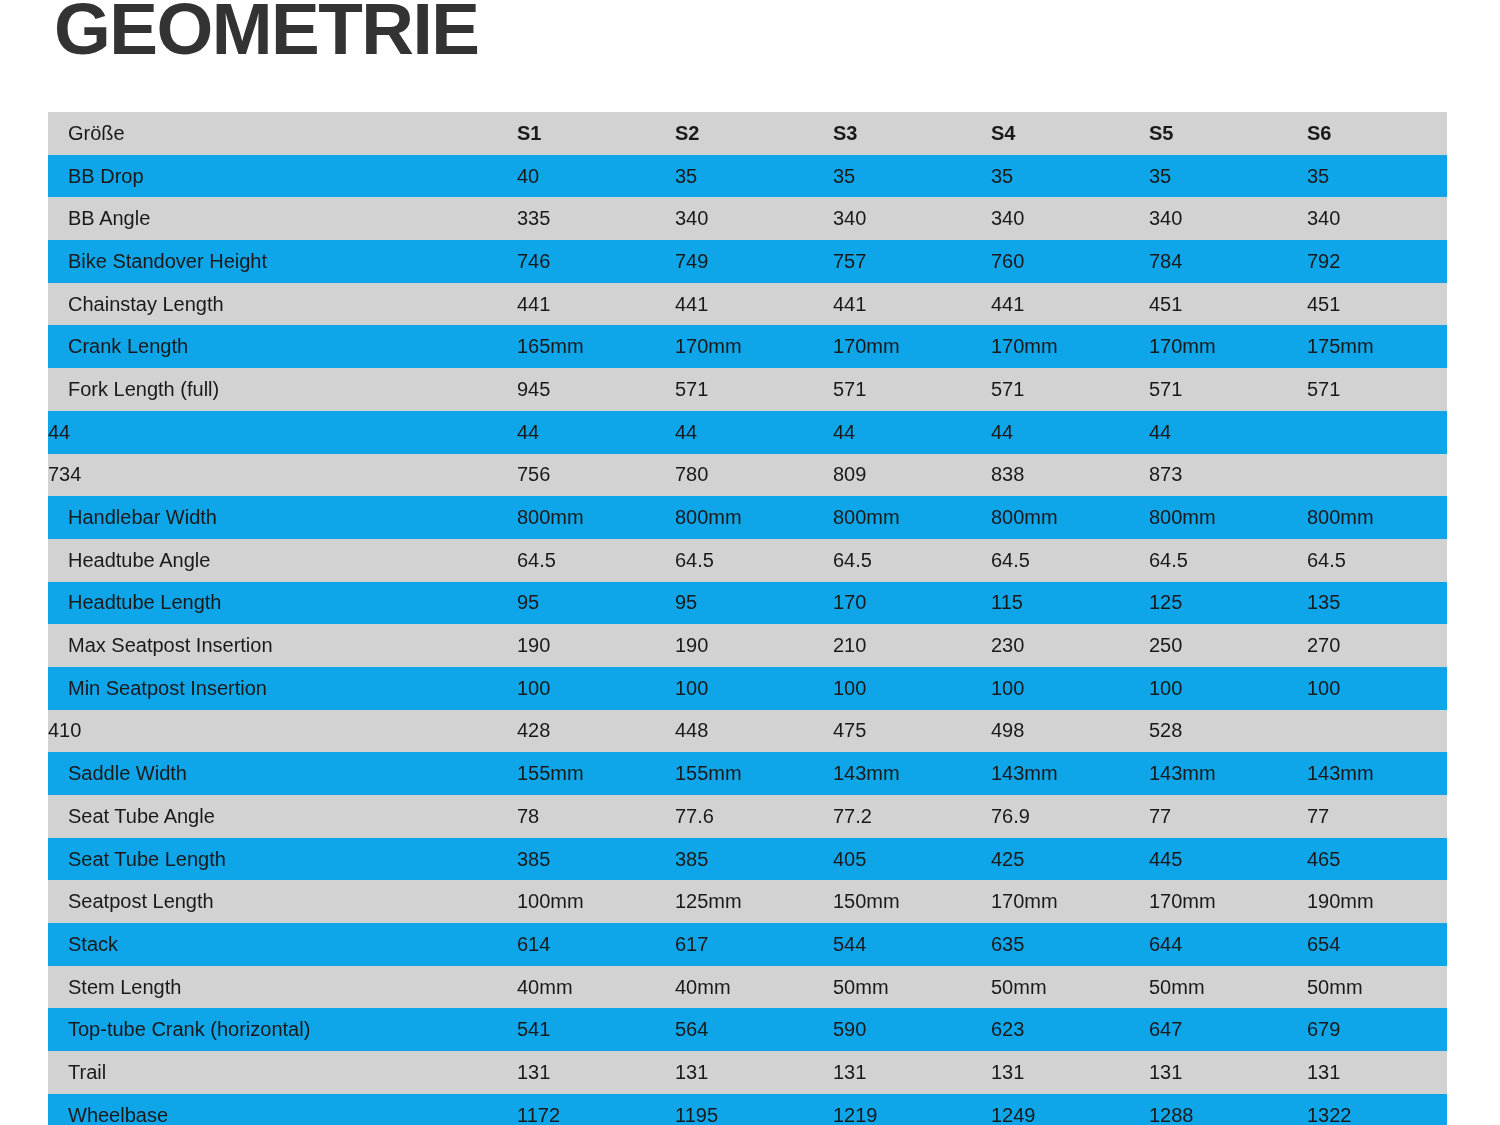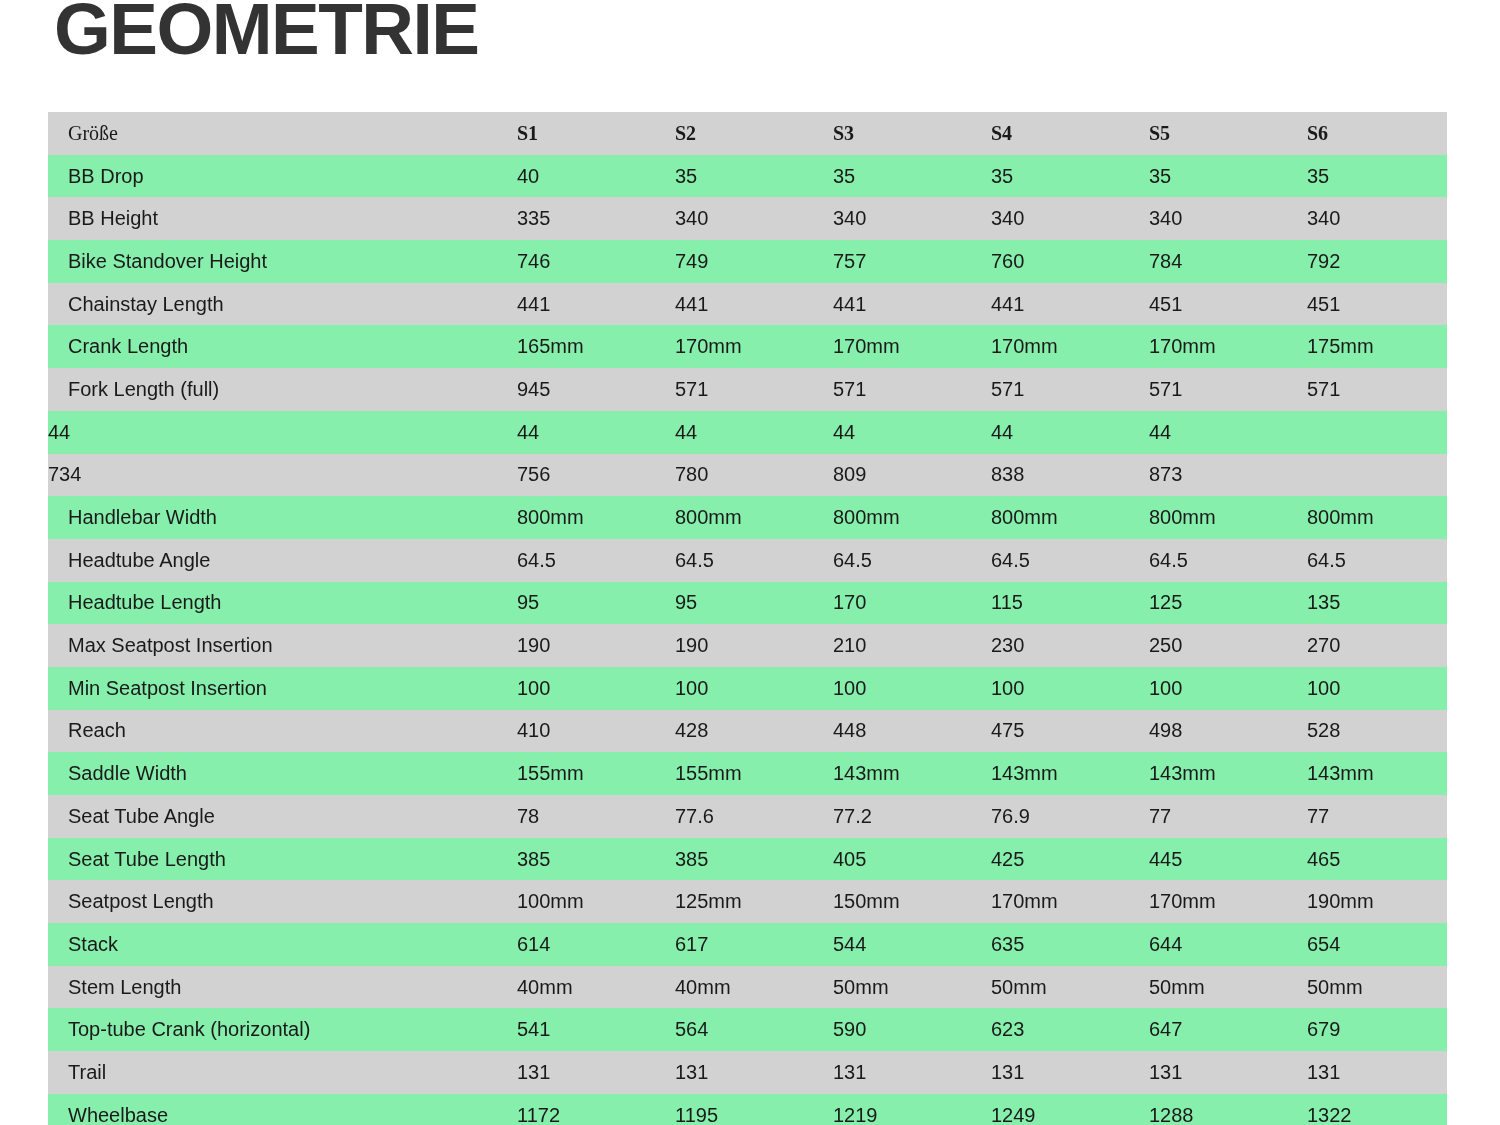--- a/index.html
+++ b/index.html
@@ -30,36 +30,35 @@
     position: absolute;
     left: 48px;
     top: 112px;
     width: 1399px;
   }
   .row {
     display: grid;
     grid-template-columns: 469px 158px 158px 158px 158px 158px 140px;
     height: 42.7px;
     align-items: center;
-    background: #86efac;
+    background: #0ea5e9;
   }
   .row.gray {
     background: #d2d2d2;
   }
   .cell {
     font-size: 20px;
     white-space: nowrap;
     overflow: hidden;
   }
   .cell.label {
     padding-left: 20px;
   }
   .header-row .cell {
     font-weight: bold;
-    font-family: Liberation Serif, serif;
   }
   .header-row .cell.label {
     font-weight: normal;
   }
 </style>
 </head>
 <body>
 
 <h1 class="page-title">GEOMETRIE</h1>
 
@@ -77,21 +76,21 @@
       <div class="row">
         <div class="cell label">BB Drop</div>
         <div class="cell value">40</div>
         <div class="cell value">35</div>
         <div class="cell value">35</div>
         <div class="cell value">35</div>
         <div class="cell value">35</div>
         <div class="cell value">35</div>
       </div>
       <div class="row gray">
-        <div class="cell label">BB Height</div>
+        <div class="cell label">BB Angle</div>
         <div class="cell value">335</div>
         <div class="cell value">340</div>
         <div class="cell value">340</div>
         <div class="cell value">340</div>
         <div class="cell value">340</div>
         <div class="cell value">340</div>
       </div>
       <div class="row">
         <div class="cell label">Bike Standover Height</div>
         <div class="cell value">746</div>
@@ -183,21 +182,20 @@
       <div class="row">
         <div class="cell label">Min Seatpost Insertion</div>
         <div class="cell value">100</div>
         <div class="cell value">100</div>
         <div class="cell value">100</div>
         <div class="cell value">100</div>
         <div class="cell value">100</div>
         <div class="cell value">100</div>
       </div>
       <div class="row gray">
-        <div class="cell label">Reach</div>
         <div class="cell value">410</div>
         <div class="cell value">428</div>
         <div class="cell value">448</div>
         <div class="cell value">475</div>
         <div class="cell value">498</div>
         <div class="cell value">528</div>
       </div>
       <div class="row">
         <div class="cell label">Saddle Width</div>
         <div class="cell value">155mm</div>

